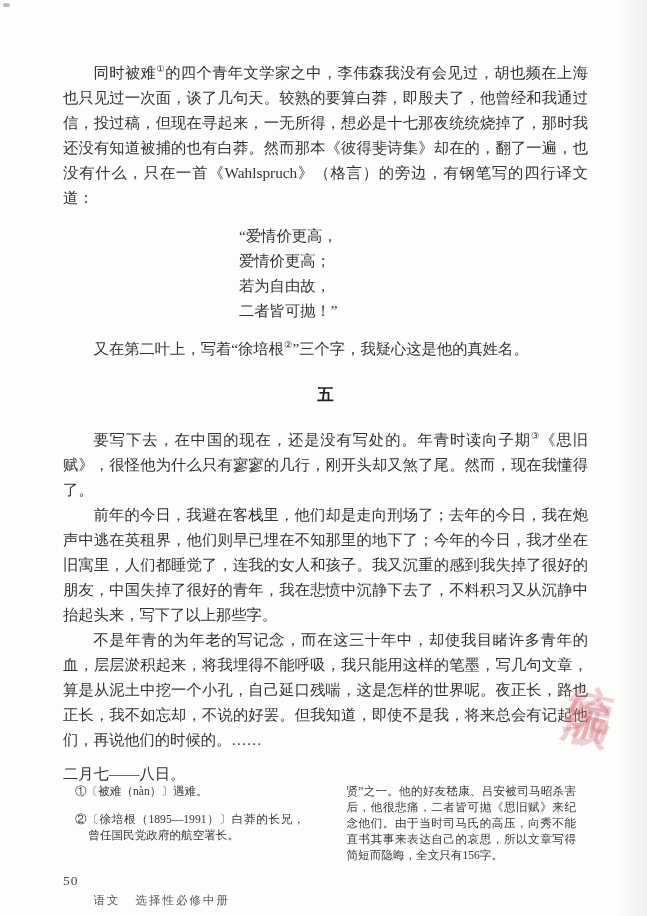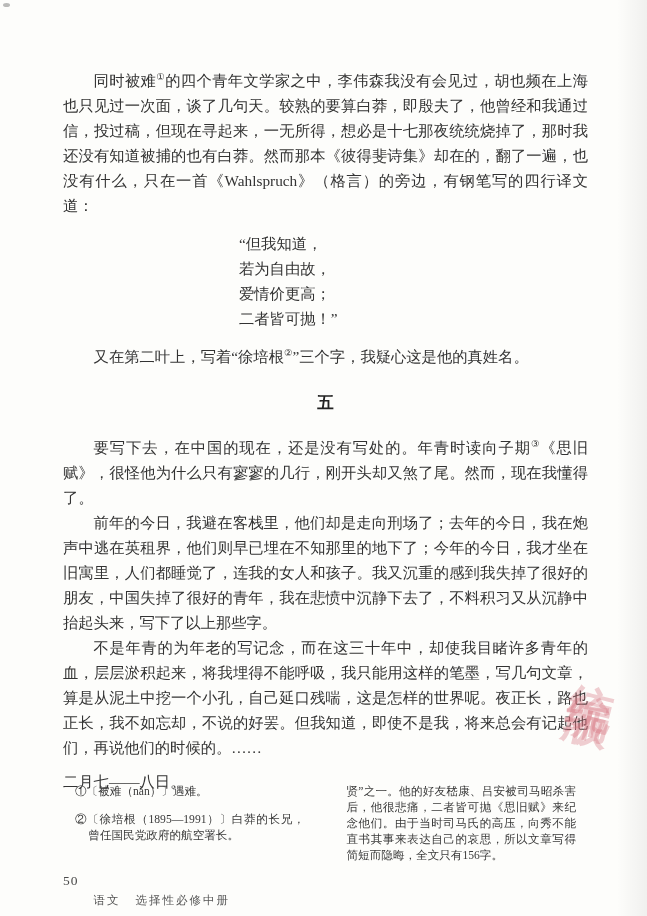--- a/index.html
+++ b/index.html
@@ -16,21 +16,21 @@
     width: 30px; height: 100%;
     background: linear-gradient(to right, rgba(0,0,0,0), rgba(0,0,0,0.05));
     pointer-events: none;
   }
   .scan-speck {
     position: absolute; left: 3px; top: 3px;
     width: 7px; height: 4px; background: rgba(60,60,60,0.35);
     border-radius: 50%;
   }
   .main {
-    position: absolute; left: 63px; top: 68px; width: 525px;
+    position: absolute; left: 63px; top: 60px; width: 525px;
     font-size: 15.3px; line-height: 25px;
     text-align: justify; text-justify: inter-ideograph;
   }
   .para { text-indent: 2em; }
   .sup { font-size: 0.62em; vertical-align: super; line-height: 0; }
   .poem { margin: 13px 0 13px 176px; }
   .poem-line { text-indent: 0; }
   .section-heading {
     text-align: center; font-weight: bold; font-size: 16.5px;
     color: #222; margin: 21px 0 20px 0; text-indent: 0;
@@ -66,23 +66,23 @@
 </style>
 </head>
 <body>
 
 <div class="page">
   <div class="scan-speck"></div>
 
   <div class="main" id="blocks">
       <p class="para"><span>同时被难</span><span class="sup">①</span><span>的四个青年文学家之中，李伟森我没有会见过，胡也频在上海也只见过一次面，谈了几句天。较熟的要算白莽，即殷夫了，他曾经和我通过信，投过稿，但现在寻起来，一无所得，想必是十七那夜统统烧掉了，那时我还没有知道被捕的也有白莽。然而那本《彼得斐诗集》却在的，翻了一遍，也没有什么，只在一首《Wahlspruch》（格言）的旁边，有钢笔写的四行译文道：</span></p>
       <div class="poem">
-        <div class="poem-line">“但我知道，</div>
+        <div class="poem-line">“爱情价更高，</div>
+        <div class="poem-line">爱情价更高；</div>
         <div class="poem-line">若为自由故，</div>
-        <div class="poem-line">爱情价更高；</div>
         <div class="poem-line">二者皆可抛！”</div>
       </div>
       <p class="para"><span>又在第二叶上，写着“徐培根</span><span class="sup">②</span><span>”三个字，我疑心这是他的真姓名。</span></p>
       <div class="section-heading">五</div>
       <p class="para"><span>要写下去，在中国的现在，还是没有写处的。年青时读向子期</span><span class="sup">③</span><span>《思旧赋》，很怪他为什么只有寥寥的几行，刚开头却又煞了尾。然而，现在我懂得了。</span></p>
       <p class="para"><span>前年的今日，我避在客栈里，他们却是走向刑场了；去年的今日，我在炮声中逃在英租界，他们则早已埋在不知那里的地下了；今年的今日，我才坐在旧寓里，人们都睡觉了，连我的女人和孩子。我又沉重的感到我失掉了很好的朋友，中国失掉了很好的青年，我在悲愤中沉静下去了，不料积习又从沉静中抬起头来，写下了以上那些字。</span></p>
       <p class="para"><span>不是年青的为年老的写记念，而在这三十年中，却使我目睹许多青年的血，层层淤积起来，将我埋得不能呼吸，我只能用这样的笔墨，写几句文章，算是从泥土中挖一个小孔，自己延口残喘，这是怎样的世界呢。夜正长，路也正长，我不如忘却，不说的好罢。但我知道，即使不是我，将来总会有记起他们，再说他们的时候的。……</span></p>
       <div class="date-line">二月七——八日。</div>
     </div>
 

